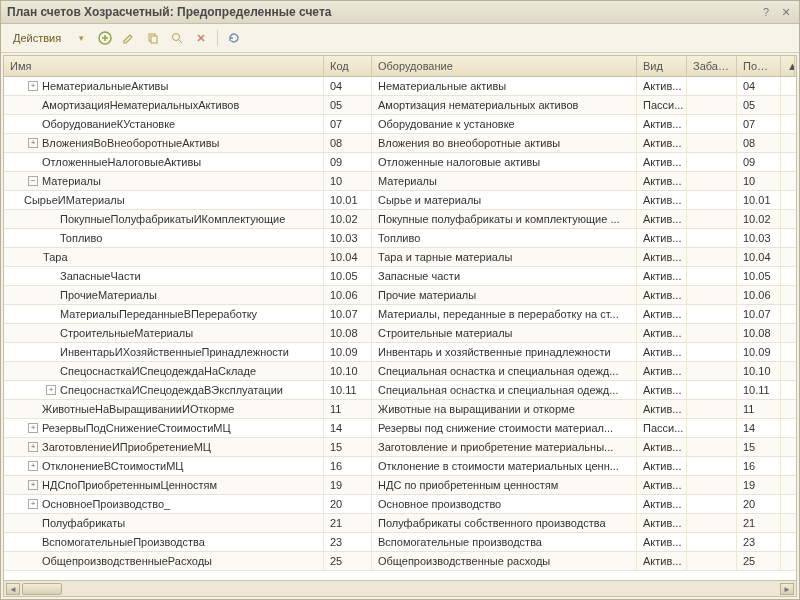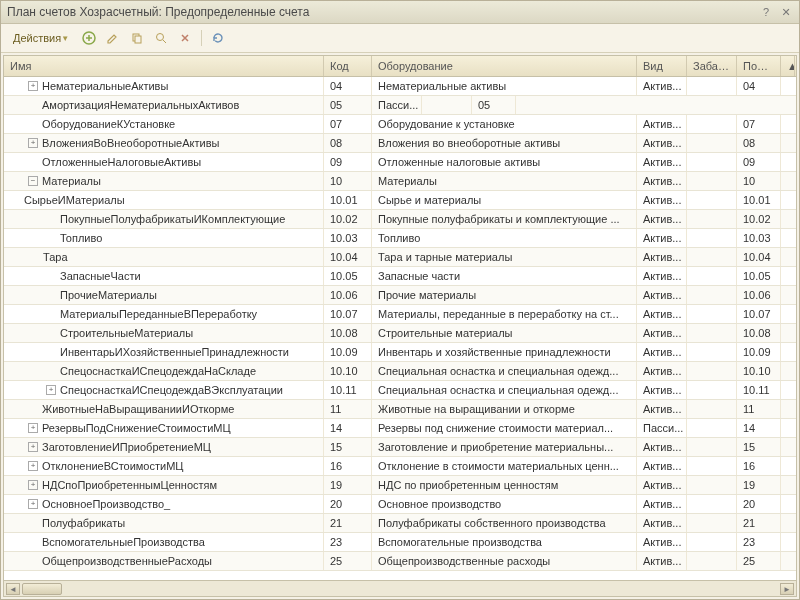--- a/index.html
+++ b/index.html
@@ -22,21 +22,21 @@
   }
   .titlebar {
     display: flex;
     align-items: center;
     justify-content: space-between;
     background: linear-gradient(#ecead9, #dcd8c4);
     padding: 4px 6px;
     border-bottom: 1px solid #c6c0a8;
   }
   .titlebar .title {
-    font-weight: normal;
+    font-weight: bold;
     font-size: 12px;
     color: #4a4a4a;
   }
   .titlebar .controls { display: flex; gap: 6px; }
   .titlebar .controls .btn {
     width: 14px; height: 14px;
     display: flex; align-items: center; justify-content: center;
     color: #777; cursor: pointer;
   }
   .toolbar {
@@ -46,21 +46,21 @@
     padding: 4px 6px;
     background: #f7f3e8;
     border-bottom: 1px solid #d6d0b8;
   }
   .toolbar .actions {
     color: #6b5c1f;
     padding: 2px 6px;
     cursor: pointer;
     display: flex;
     align-items: center;
-    gap: 0;
+    gap: 16px;
   }
   .toolbar .icon-btn {
     width: 20px; height: 20px;
     display: flex; align-items: center; justify-content: center;
     cursor: pointer;
     border-radius: 2px;
     color: #9a905a;
   }
   .table-wrap {
     flex: 1;
@@ -224,20 +224,21 @@
           <div class="cell col-type">Актив...</div>
           <div class="cell col-bal"></div>
           <div class="cell col-ord">04</div>
         </div>
         <div class="row">
           <div class="cell col-name name-cell" style="padding-left: 24px;">
             <span class="toggle-empty"></span>
             <span>АмортизацияНематериальныхАктивов</span>
           </div>
           <div class="cell col-code">05</div>
+          <div class="cell col-desc">Амортизация нематериальных активов</div>
           <div class="cell col-type">Пасси...</div>
           <div class="cell col-bal"></div>
           <div class="cell col-ord">05</div>
         </div>
         <div class="row">
           <div class="cell col-name name-cell" style="padding-left: 24px;">
             <span class="toggle-empty"></span>
             <span>ОборудованиеКУстановке</span>
           </div>
           <div class="cell col-code">07</div>

